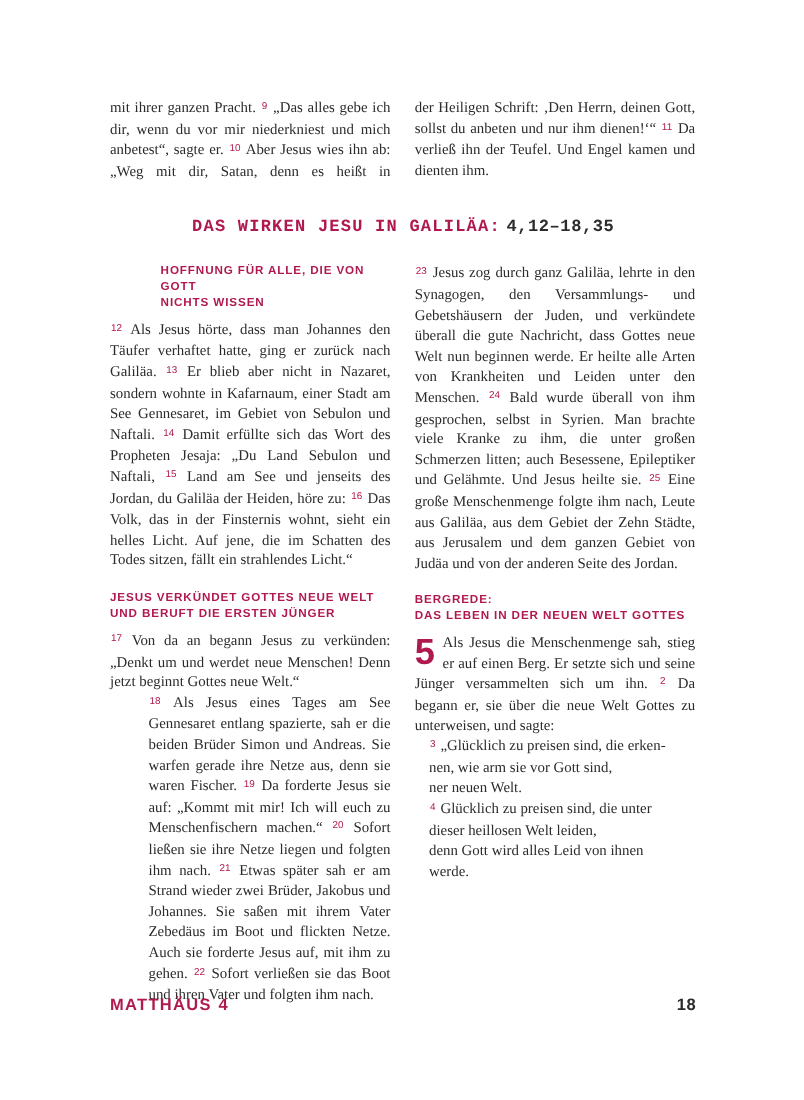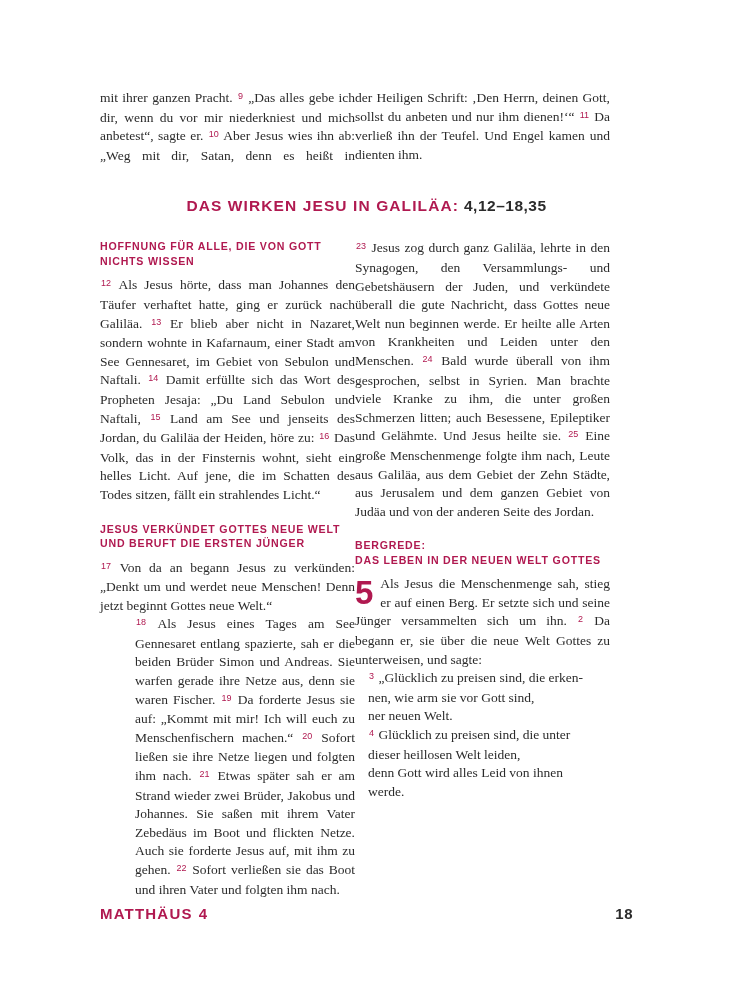--- a/index.html
+++ b/index.html
@@ -4,45 +4,45 @@
 <style>
   * { margin:0; padding:0; box-sizing:border-box; }
   :root { --accent:#b01950; --text:#2b2b2b; --bg:#ffffff; }
   html,body { background:#ffffff; }
   .page {
     width:731px; height:1000px; position:relative; overflow:hidden;
     background:var(--bg); color:var(--text);
     font-family:"Liberation Serif", serif;
   }
   .content { position:absolute; left:100px; top:89px; width:533px; }
-  .row { display:flex; }
+  .row { display:flex; gap:22px; }
   .col { width:255px; flex:0 0 255px; }
 
   .para {
     font-size:13.5px; line-height:18.6px; text-align:justify;
     hyphens:auto; -webkit-hyphens:auto;
   }
   .para.flush-last { text-align-last:justify; }
   .para + .para { margin-top:0;margin-left:35px; }
 
   .verse-num {
     font-family:"Liberation Sans", sans-serif;
     color:var(--accent); font-size:9px; position:relative; top:-3px;
     padding:0 1px 0 1px; white-space:nowrap;
   }
 
   .subhead {
     font-family:"Liberation Sans", sans-serif; font-weight:bold;
     color:var(--accent); font-size:10.6px; line-height:14.5px;
     letter-spacing:0.8px; margin:17px 0 8px 0;
   }
-  .col > .subhead:first-child { margin-top:0; }
+  .col > .subhead:first-child { margin-top:0;margin-left:46px; }
 
   .main-heading {
-    text-align:center; font-family:Liberation Sans, sans-serif;
+    text-align:center; font-family:Liberation Mono, monospace;
     font-weight:bold; font-size:15.5px; letter-spacing:1.1px;
     margin:32px 0 24px 0; white-space:nowrap;
   }
   .main-heading .t { color:var(--accent); margin-right:5px; }
   .main-heading .r { color:var(--text); letter-spacing:0.5px; }
 
   .dropcap {
     float:left; font-family:"Liberation Sans", sans-serif; font-weight:bold;
     color:var(--accent); font-size:33px; line-height:32px;
     margin:2px 7px 0 0;

